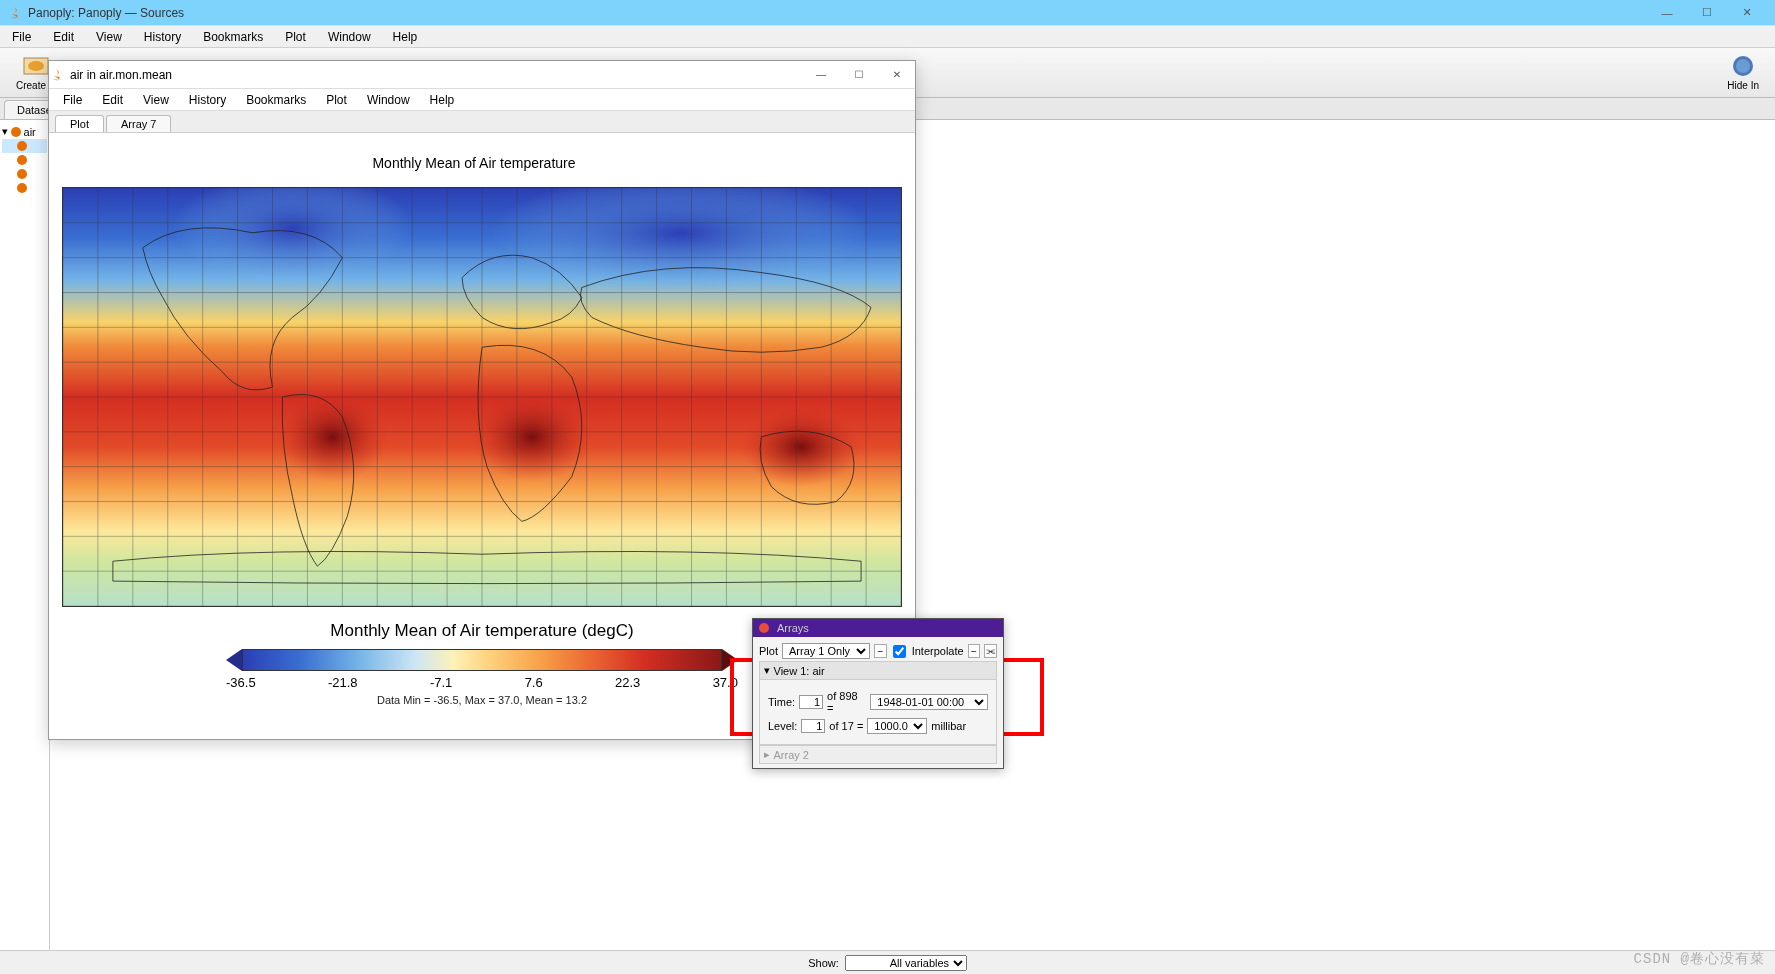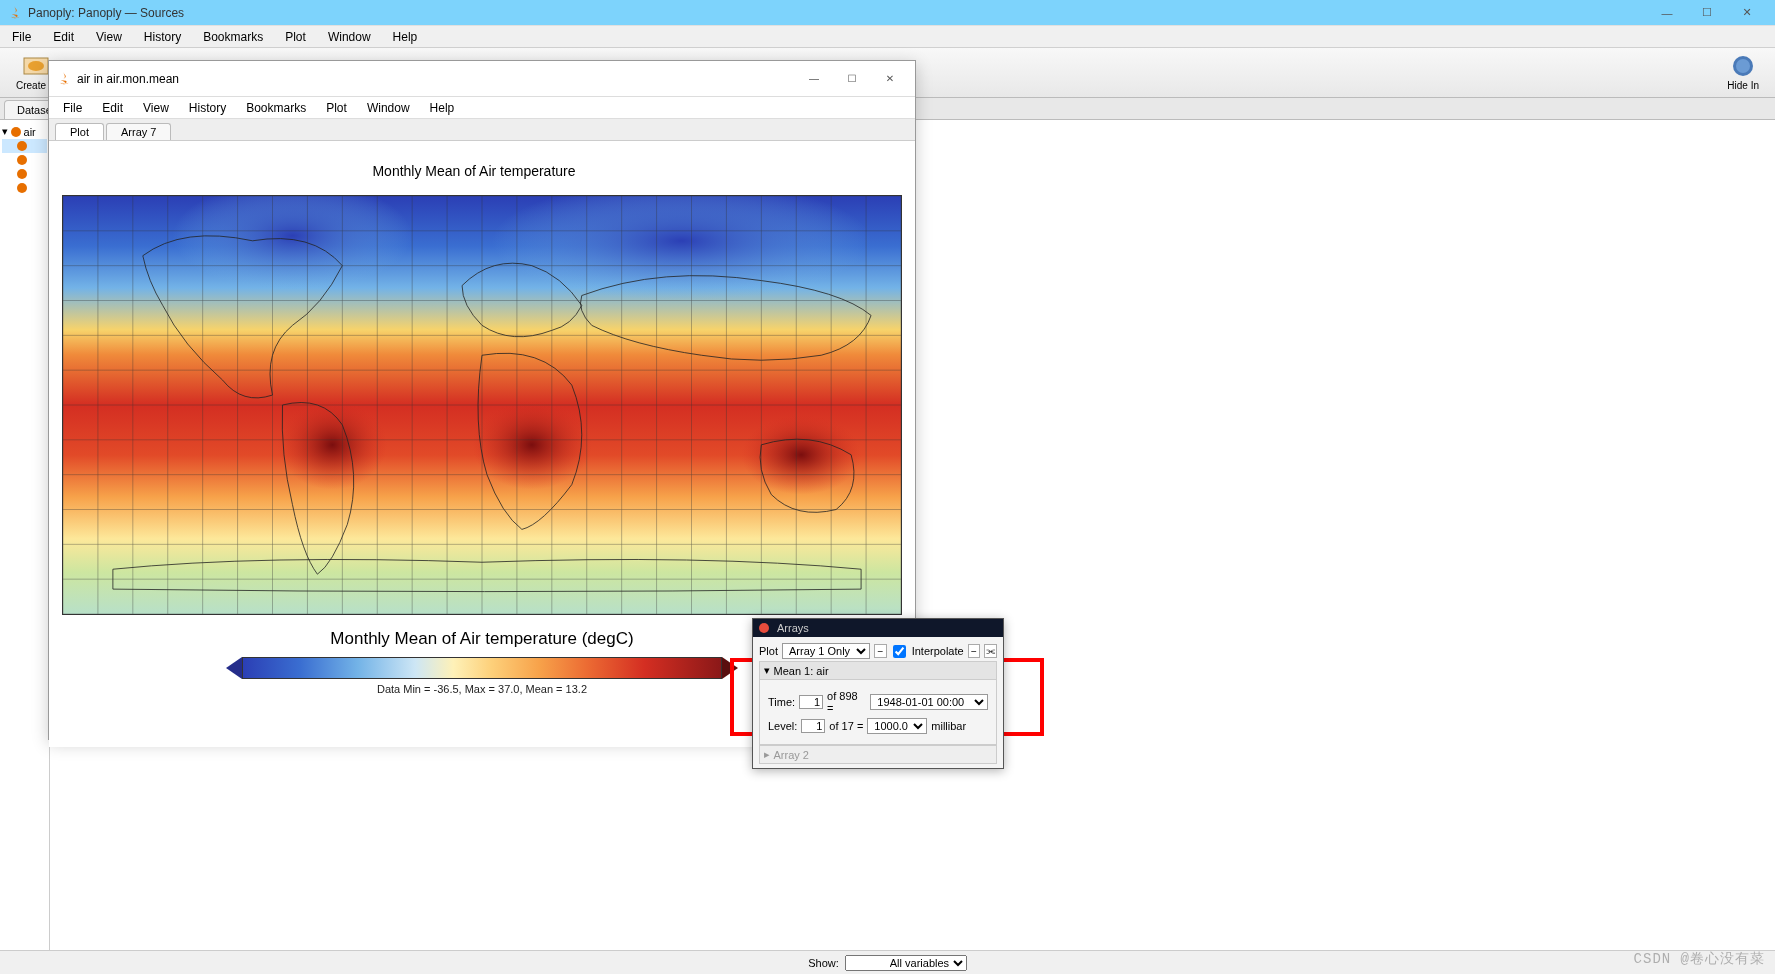--- a/index.html
+++ b/index.html
@@ -32,21 +32,21 @@
 .right-pane { flex: 1; background: #fff; padding: 10px 14px; font-family: Consolas, monospace; font-size: 13px; overflow: hidden; position: relative; }
 .right-pane h2 { font-family: "Segoe UI"; font-weight: bold; font-size: 16px; margin-bottom: 10px; }
 .right-pane h3 { font-family: "Segoe UI"; font-weight: bold; font-size: 14px; margin-bottom: 14px; }
 .right-pane .code-line { white-space: pre; line-height: 1.3; }
 
 .bottom-bar { position: absolute; bottom: 0; left: 0; right: 0; height: 24px; background: #f0f0f0; border-top: 1px solid #ccc; display: flex; align-items: center; justify-content: center; gap: 6px; font-size: 11px; }
 .bottom-bar select { font-size: 11px; min-width: 120px; padding-left: 40px; }
 
 
 .child-window { position: absolute; left: 48px; top: 60px; width: 868px; height: 680px; background: #fff; border: 1px solid #999; box-shadow: 0 4px 16px rgba(0,0,0,.2); }
-.child-titlebar { height: 36px; background: #fff; border-bottom: 1px solid #ddd; display: flex; align-items: center; justify-content: space-between; padding: 0 8px; }
+.child-titlebar { height: 28px; background: #fff; border-bottom: 1px solid #ddd; display: flex; align-items: center; justify-content: space-between; padding: 0 1px; }
 .child-titlebar .title-group { display: flex; align-items: center; gap: 6px; }
 .child-controls { display: flex; gap: 4px; }
 .child-ctrl { width: 34px; height: 24px; display: flex; align-items: center; justify-content: center; color: #555; cursor: pointer; font-size: 10px; }
 .child-menubar { height: 22px; display: flex; align-items: center; padding: 0 6px; gap: 4px; border-bottom: 1px solid #ddd; }
 .child-tabs { height: 22px; background: #eee; display: flex; align-items: flex-end; padding: 0 6px; border-bottom: 1px solid #ccc; }
 .child-tab { padding: 2px 14px; background: #f8f8f8; border: 1px solid #bbb; border-bottom: none; border-radius: 3px 3px 0 0; font-size: 11px; margin-right: 2px; cursor: pointer; }
 .child-tab.active { background: #fff; }
 
 .plot-area { height: calc(100% - 72px); background: #fff; display: flex; flex-direction: column; align-items: center; padding: 10px 6px 6px 6px; }
 .plot-title { font-size: 14px; font-weight: 500; margin: 12px 16px 16px 0; }
@@ -60,21 +60,21 @@
 .cbar-tri.right { border-left: 16px solid #5a0f0f; }
 .colorbar { width: 480px; height: 22px; border: 1px solid #333; background: linear-gradient(90deg,
   #2b3fb5 0%, #3a6ed1 12%, #73b3e7 24%, #cde6f5 36%, #fef1b8 44%,
   #fdd07a 52%, #f7a24a 62%, #ec6b33 72%, #d42e22 84%, #8b1818 100%); }
 .cbar-ticks { display: flex; width: 512px; justify-content: space-between; font-size: 13px; margin-top: 4px; }
 
 .data-stats { font-size: 11px; color: #222; margin-top: 4px; }
 
 
 .arrays-panel { position: absolute; left: 752px; top: 618px; width: 252px; border: 1px solid #555; background: #fff; box-shadow: 0 2px 10px rgba(0,0,0,.3); font-size: 11px; z-index: 20; }
-.arrays-titlebar { height: 18px; background: #0f172a; color: #ccc; display: flex; align-items: center; padding: 0 6px; gap: 8px; }
+.arrays-titlebar { height: 18px; background: #4c1d95; color: #ccc; display: flex; align-items: center; padding: 0 6px; gap: 8px; }
 .red-dot { width: 10px; height: 10px; border-radius: 50%; background: #e74c3c; }
 .arrays-body { padding: 4px 6px; background: #f4f4f4; }
 .arrays-row { display: flex; align-items: center; gap: 4px; padding: 2px 0; }
 .arrays-row label { font-size: 11px; }
 .arrays-row select, .arrays-row input { font-size: 11px; padding: 0 2px; border: 1px solid #999; background: #fff; }
 .arrays-row input[type=text] { width: 24px; text-align: right; }
 .arrays-row input[type=checkbox] { margin: 0 2px; }
 .arr-section-header { background: #e4e4e4; border: 1px solid #ccc; padding: 2px 4px; display: flex; align-items: center; gap: 4px; font-size: 11px; cursor: pointer; }
 .arr-section-body { border: 1px solid #ccc; border-top: none; padding: 8px; }
 .arr-disabled { color: #999; background: #eee; border: 1px solid #ccc; padding: 2px 4px; display: flex; align-items: center; gap: 4px; }
@@ -308,20 +308,28 @@
             <line x1="0" x2="840" y1="420" y2="420"></line>
           </g>
       </svg>
     </div>
     <div class="colorbar-title">Monthly Mean of Air temperature (degC)</div>
     <div class="colorbar-wrap">
       <div class="cbar-tri left"></div>
       <div class="colorbar"></div>
       <div class="cbar-tri right"></div>
     </div>
+    <div class="cbar-ticks">
+      <span>-36.5</span>
+      <span>-21.8</span>
+      <span>-7.1</span>
+      <span>7.6</span>
+      <span>22.3</span>
+      <span>37.0</span>
+    </div>
     <div class="data-stats">Data Min = -36.5, Max = 37.0, Mean = 13.2</div>
   </div>
 </div>
 
 <div class="arrays-panel">
   <div class="arrays-titlebar">
     <span class="red-dot"></span>
     <span>Arrays</span>
   </div>
   <div class="arrays-body">
@@ -329,21 +337,21 @@
       <label>Plot</label>
       <select><option>Array 1 Only</option></select>
       <span class="minus-btn">−</span>
       <input type="checkbox" checked="" style="">
       <label>Interpolate</label>
       <span class="minus-btn">−</span>
       <span class="link-btn">⫘</span>
     </div>
     <div class="arr-section-header">
       <span>▾</span>
-      <span>Mean 1: air</span>
+      <span>View 1: air</span>
     </div>
     <div class="arr-section-body">
       <div class="arrays-row">
         <label>Time:</label>
         <input type="text" value="1" style="">
         <span>of 898 =</span>
         <select style="width:120px"><option>1948-01-01 00:00</option></select>
       </div>
       <div class="arrays-row">
         <label>Level:</label>

